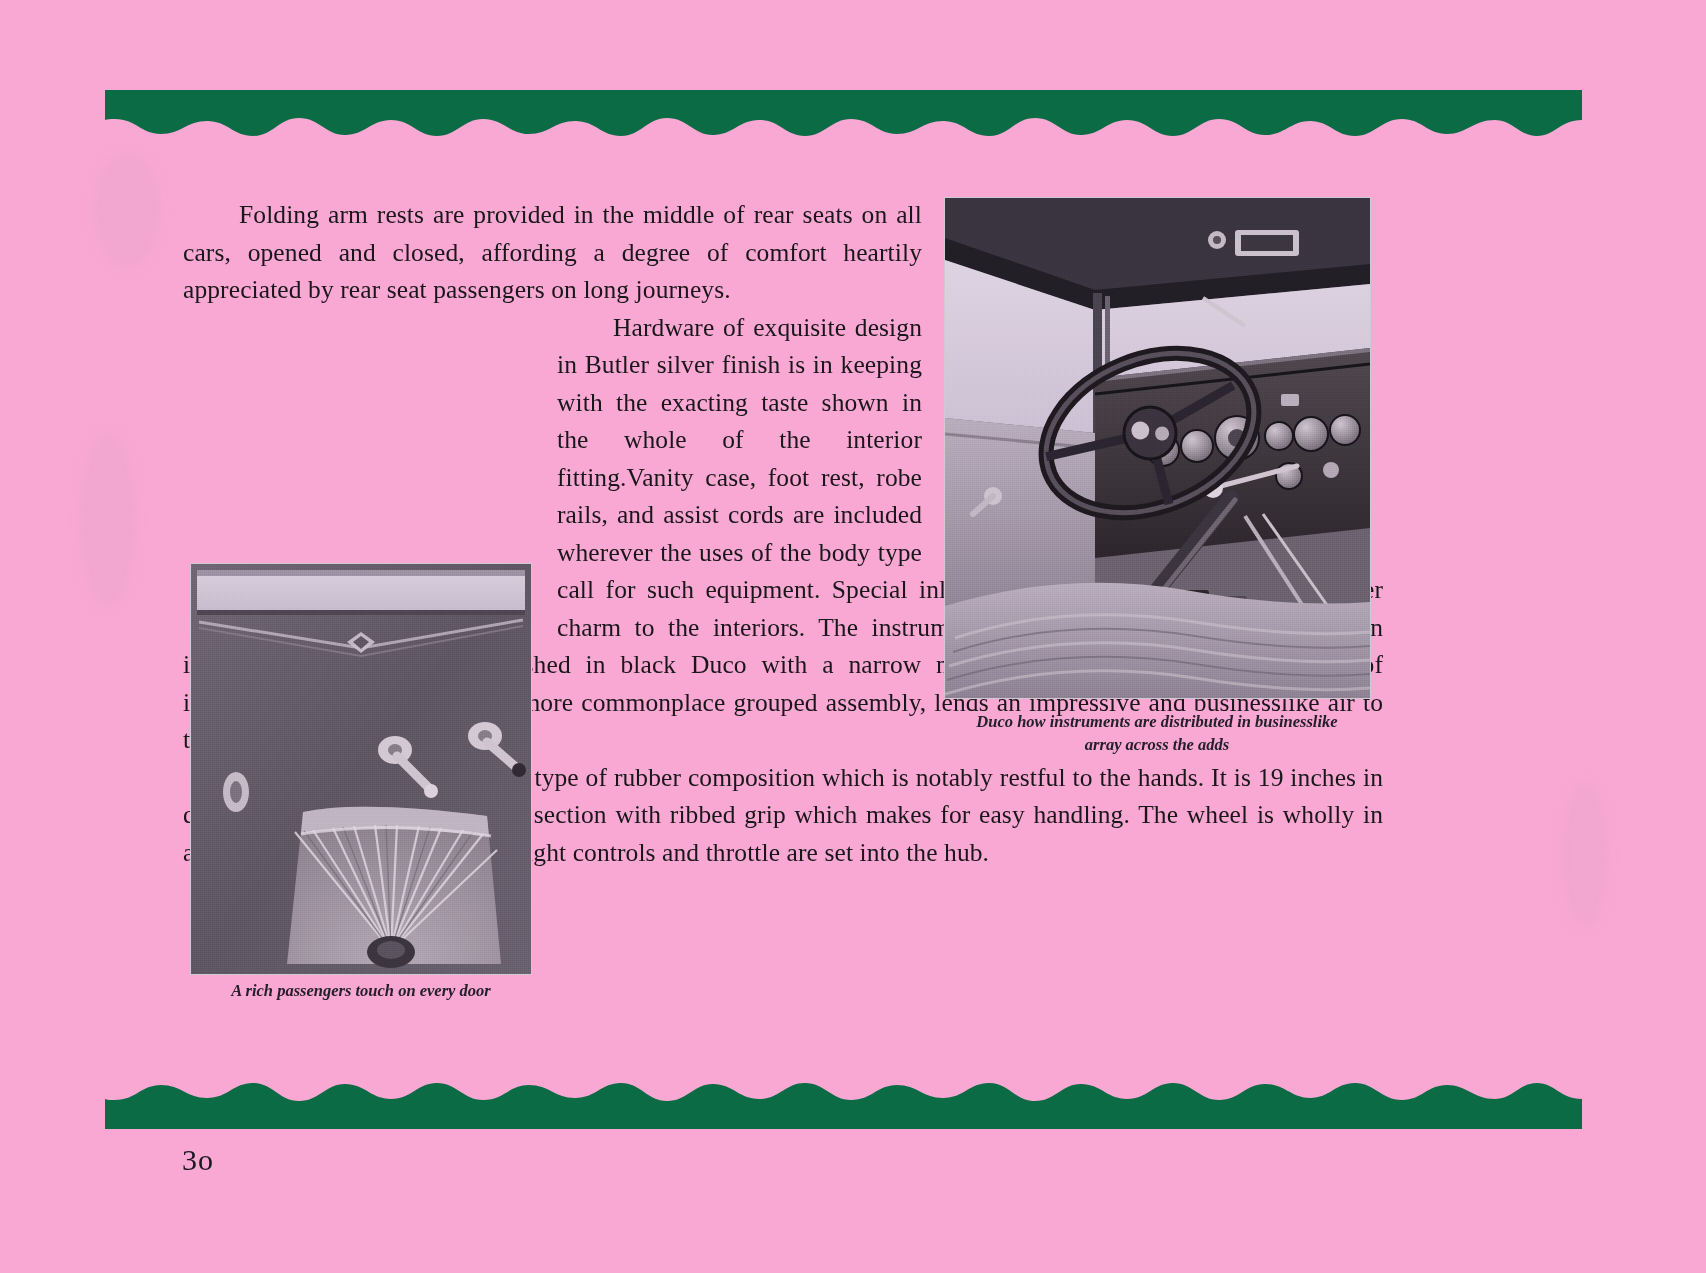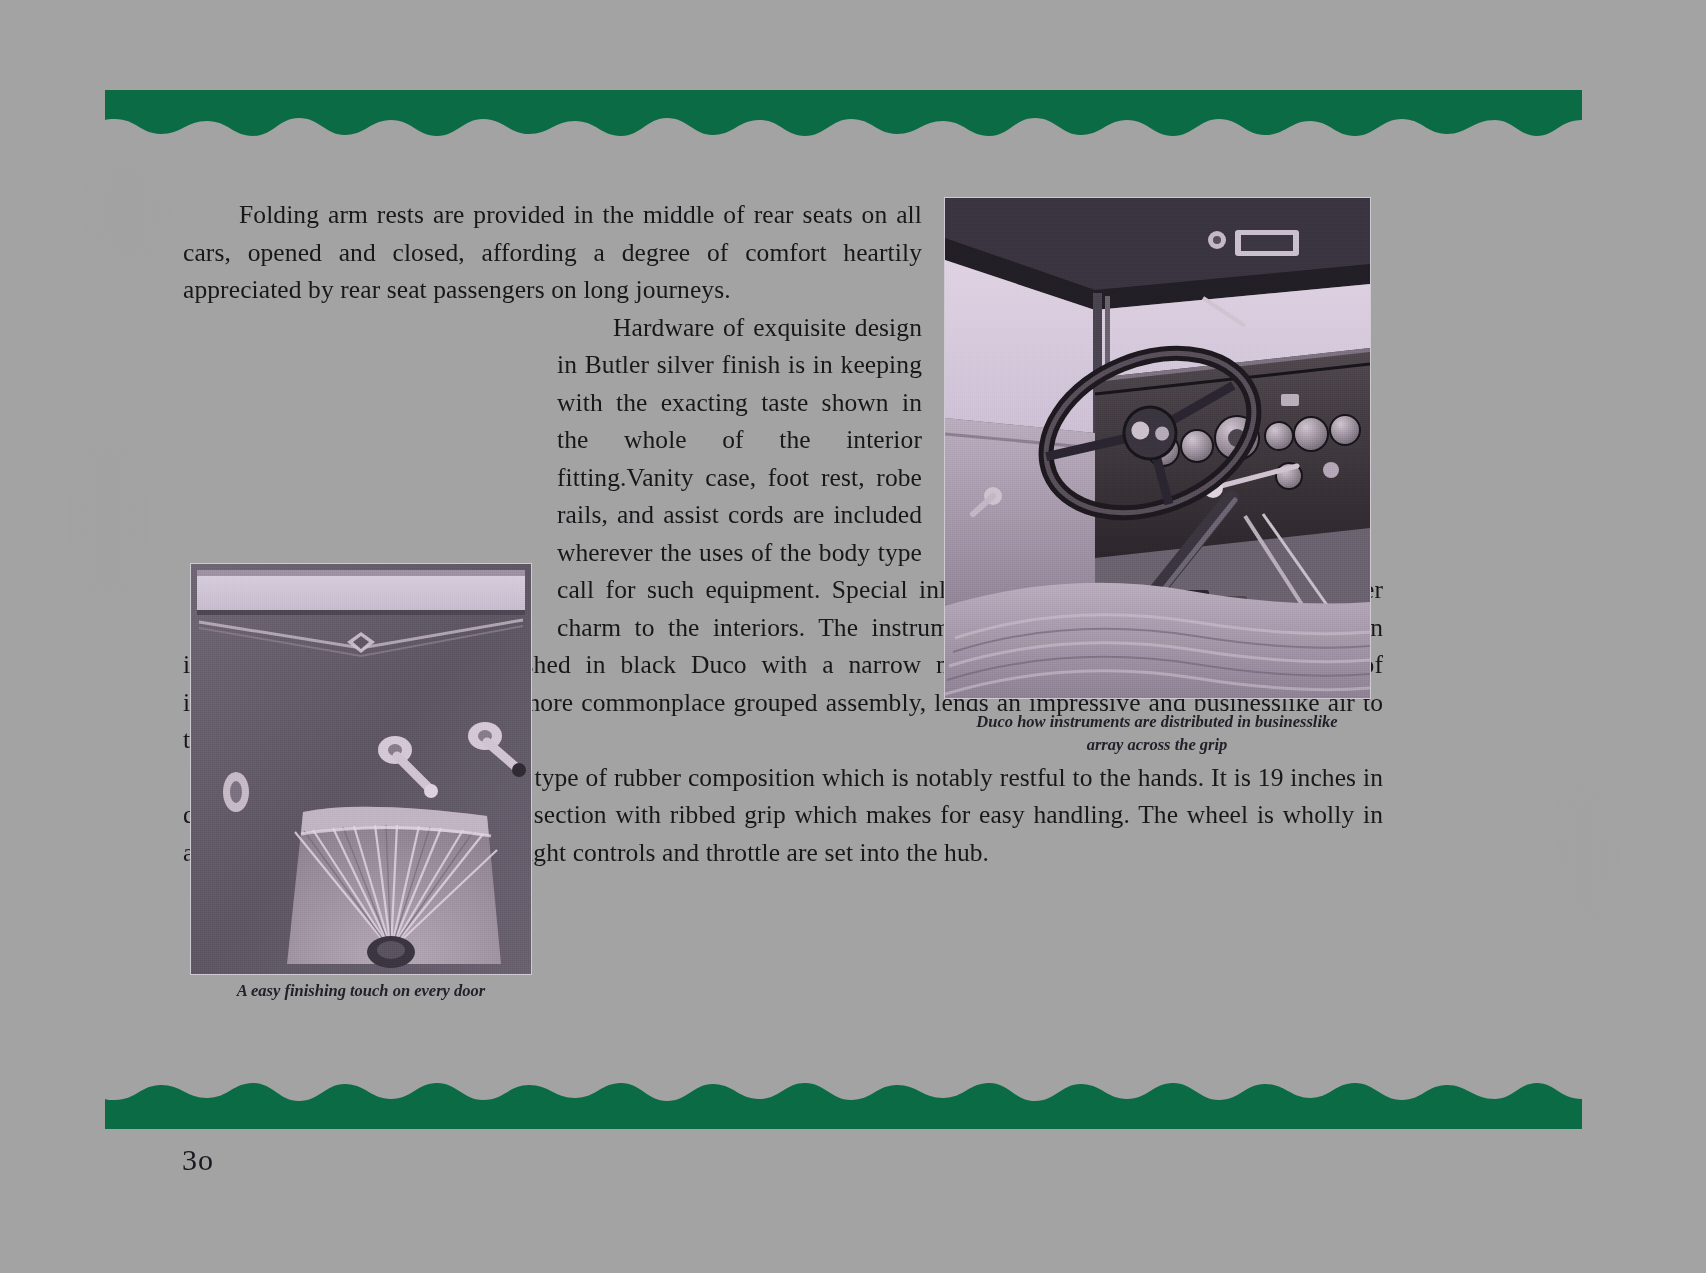--- a/index.html
+++ b/index.html
@@ -100,21 +100,21 @@
     position:absolute;
     left:182px;top:1143px;
     font-size:30px;
     color:#1b1920;
     letter-spacing:1px;
   }
 </style>
 </head>
 <body>
 
-<div class="page" style="background: #a3a3a3;">
+<div class="page" style="background: #f9a8d4;">
 
   <div class="scan-blotch" style="left:92px;top:150px;width:70px;height:120px;"></div>
   <div class="scan-blotch" style="left:78px;top:430px;width:60px;height:180px;"></div>
   <div class="scan-blotch" style="left:1560px;top:780px;width:50px;height:150px;"></div>
 
   <div class="band" id="band-top">
     <svg viewBox="0 0 1477 46" preserveAspectRatio="none">
       <path id="wave-top" fill="#0a6b45" d="
         M0,0 H1477 V30
         C1455,30 1450,46 1432,46 C1414,46 1408,30 1390,30
@@ -235,21 +235,21 @@
       <g stroke="#6d6373" stroke-width="2" fill="none" opacity=".6">
         <path d="M8,454 Q120,418 250,438 Q350,454 425,448"></path>
         <path d="M2,482 Q120,446 250,466 Q350,482 425,476"></path>
       </g>
     </svg>
     <div class="grain"></div>
   </div>
 
   <div class="caption" id="caption-dashboard">
     <span>Duco how instruments are distributed in businesslike</span><br>
-    <span>array across the grip</span>
+    <span>array across the adds</span>
   </div>
 
   <div class="photo" id="photo-door">
     <svg viewBox="0 0 340 410" preserveAspectRatio="none" style="display:block;width:100%;height:100%;">
       <defs>
         <linearGradient id="glassG" x1="0" y1="0" x2="0" y2="1">
           <stop offset="0" stop-color="#d8cfdd"></stop>
           <stop offset="1" stop-color="#c6bbcd"></stop>
         </linearGradient>
         <linearGradient id="panelG" x1="0" y1="0" x2="1" y2="1">
@@ -313,21 +313,21 @@
       </g>
 
       <ellipse cx="200" cy="388" rx="24" ry="16" fill="#3b353f"></ellipse>
       <ellipse cx="200" cy="386" rx="14" ry="9" fill="#5a525f"></ellipse>
 
       <path d="M110,270 Q200,256 300,272" stroke="#e2d7e3" stroke-width="3" fill="none" opacity=".75"></path>
     </svg>
     <div class="grain"></div>
   </div>
 
-  <div class="caption" id="caption-door">A easy finishing touch on every door</div>
+  <div class="caption" id="caption-door">A rich passengers touch on every door</div>
 
   <div class="band" id="band-bottom">
     <svg viewBox="0 0 1477 46" preserveAspectRatio="none">
       <path fill="#0a6b45" d="
         M0,46 H1477 V16
         C1455,16 1450,0 1432,0 C1414,0 1408,16 1390,16
         C1368,16 1362,2 1342,2 C1322,2 1317,17 1297,17
         C1276,17 1270,0 1250,0 C1230,0 1225,15 1205,15
         C1186,15 1180,1 1160,1 C1140,1 1135,17 1114,17
         C1094,17 1088,0 1068,0 C1048,0 1043,16 1022,16

